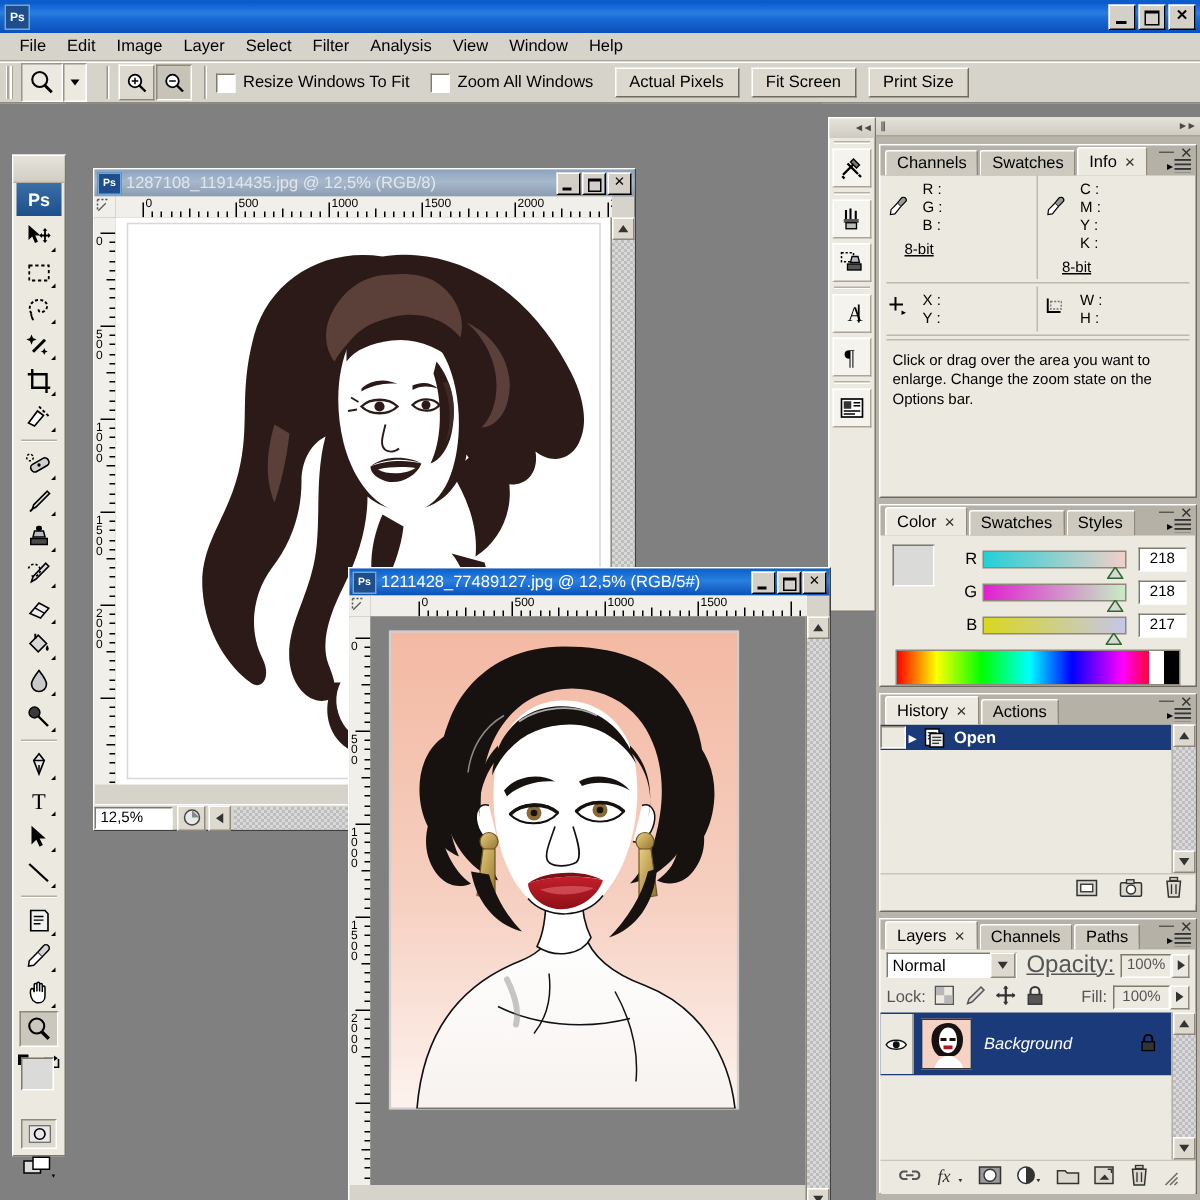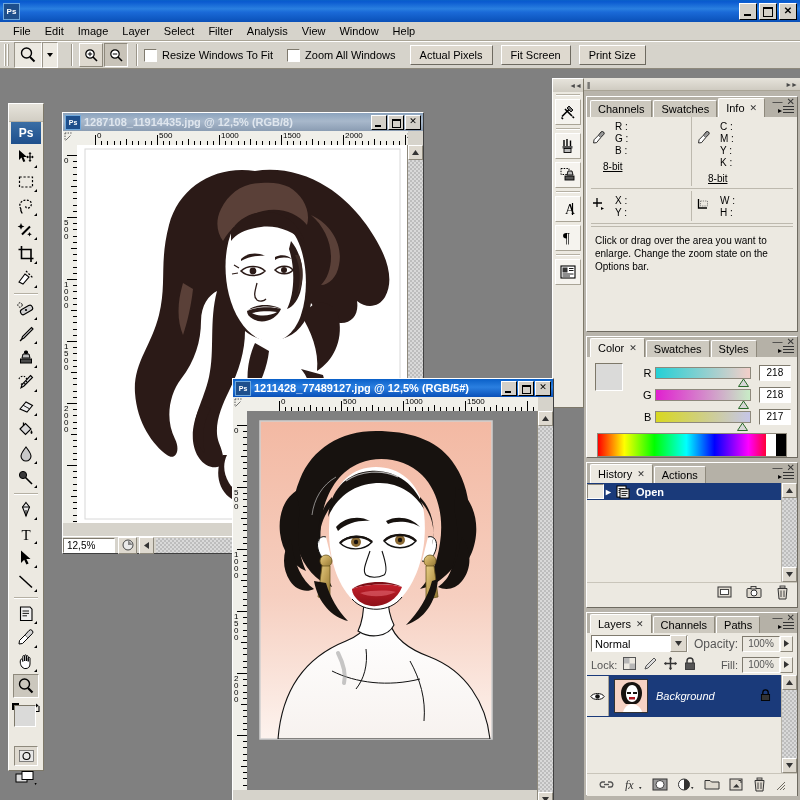--- a/index.html
+++ b/index.html
@@ -105,21 +105,21 @@
   .canvasarea{position:absolute;left:44px;top:69px;width:504px;height:731px;background:#808080;}
 
   
   .docwin{position:absolute;background:#d6d3cb;border:1px solid;
      border-color:#fff #404040 #404040 #fff;box-sizing:border-box;}
   .docwin .dtitle{height:18px;display:flex;align-items:center;padding:0 2px;box-sizing:border-box;}
   .docwin.active .dtitle{background:linear-gradient(to bottom,#0a60c8,#2a7fe0 45%,#0a50b8);}
   .docwin.inactive .dtitle{background:linear-gradient(to bottom,#8ba3bd,#a8b8cb 45%,#8a9cb2);}
   .dtitle .dico{width:14px;height:13px;background:#1e4f8c;border:1px solid #6fa8dc;
      color:#fff;font-size:7px;font-weight:bold;line-height:13px;text-align:center;margin-right:3px;}
-  .dtitle .dtext{font-size:11px;font-weight:bold;color:#fff;white-space:nowrap;overflow:hidden;}
+  .dtitle .dtext{font-size:11px;font-weight:normal;color:#fff;white-space:nowrap;overflow:hidden;}
   .docwin.inactive .dtitle .dtext{color:#dfe6ee;}
   .dctrls{margin-left:auto;display:flex;gap:1px;}
   .dbtn{width:14px;height:13px;background:#d4d0c8;border:1px solid;
      border-color:#fff #000 #000 #fff;position:relative;font-size:9px;line-height:11px;text-align:center;}
   .dbtn i{position:absolute;background:#000;display:block;}
   .dbtn.min i{width:6px;height:2px;left:3px;bottom:2px;}
   .dbtn.max i{width:7px;height:6px;left:3px;top:3px;background:none;border:1px solid #000;border-top-width:2px;}
 
   .rulerH{position:absolute;background:#f0efe9;border-bottom:1px solid #8e897c;overflow:hidden;}
   .rulerV{position:absolute;background:#f0efe9;border-right:1px solid #8e897c;overflow:hidden;}
@@ -1350,21 +1350,21 @@
 
     <div class="lrow1">
       <div class="blendsel">
         <span>Normal</span>
         <span class="arrowbox">
           <svg width="7" height="5" viewBox="0 0 7 5">
               <path d="M3.5 5 L0 0 L7 0Z" fill="#333"></path>
             </svg>
         </span>
       </div>
-      <span style="font-size:12px;margin-left:6px;color:#555;">Opacity:</span>
+      <span style="font-size:16px;margin-left:6px;color:#555;text-decoration:underline;">Opacity:</span>
       <span class="opacityfield" style="margin-left:4px;">100%</span>
       <span class="miniarrow">
         <svg width="5" height="7" viewBox="0 0 5 7">
             <path d="M5 3.5 L0 0 L0 7Z" fill="#333"></path>
           </svg>
       </span>
     </div>
 
     <div class="lrow1">
       <span style="font-size:11px;color:#555;margin-right:6px;">Lock:</span>

